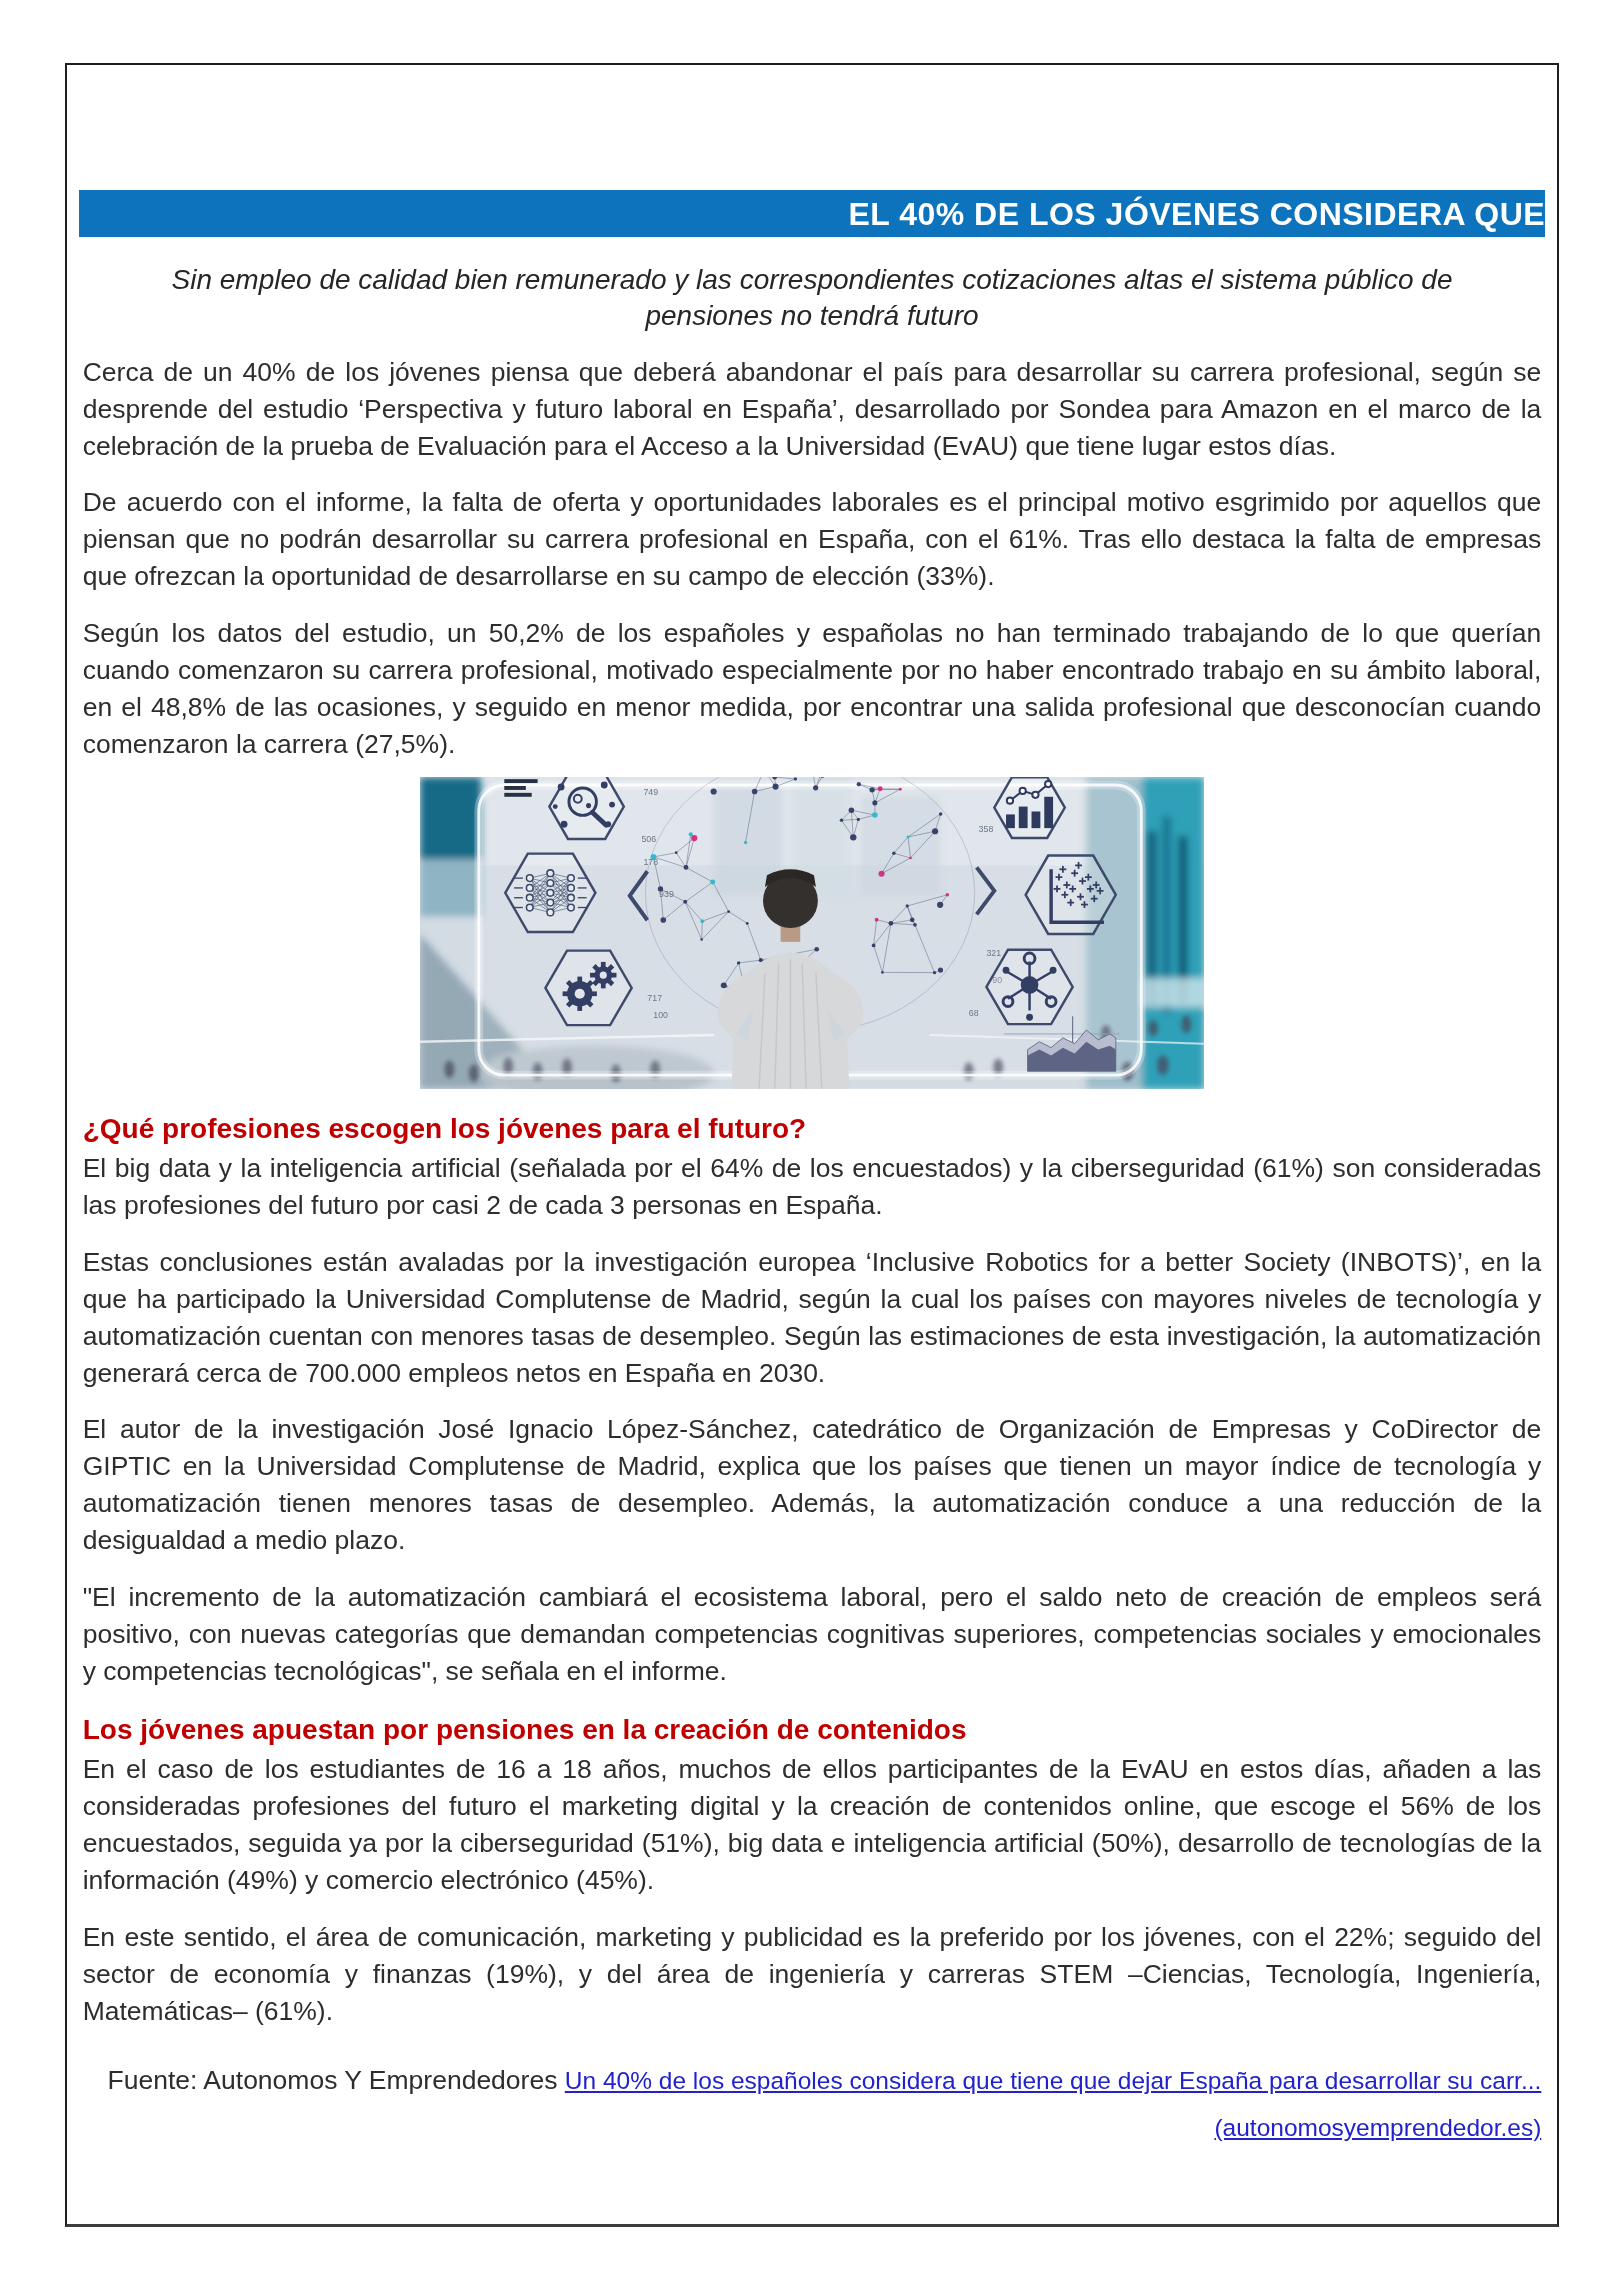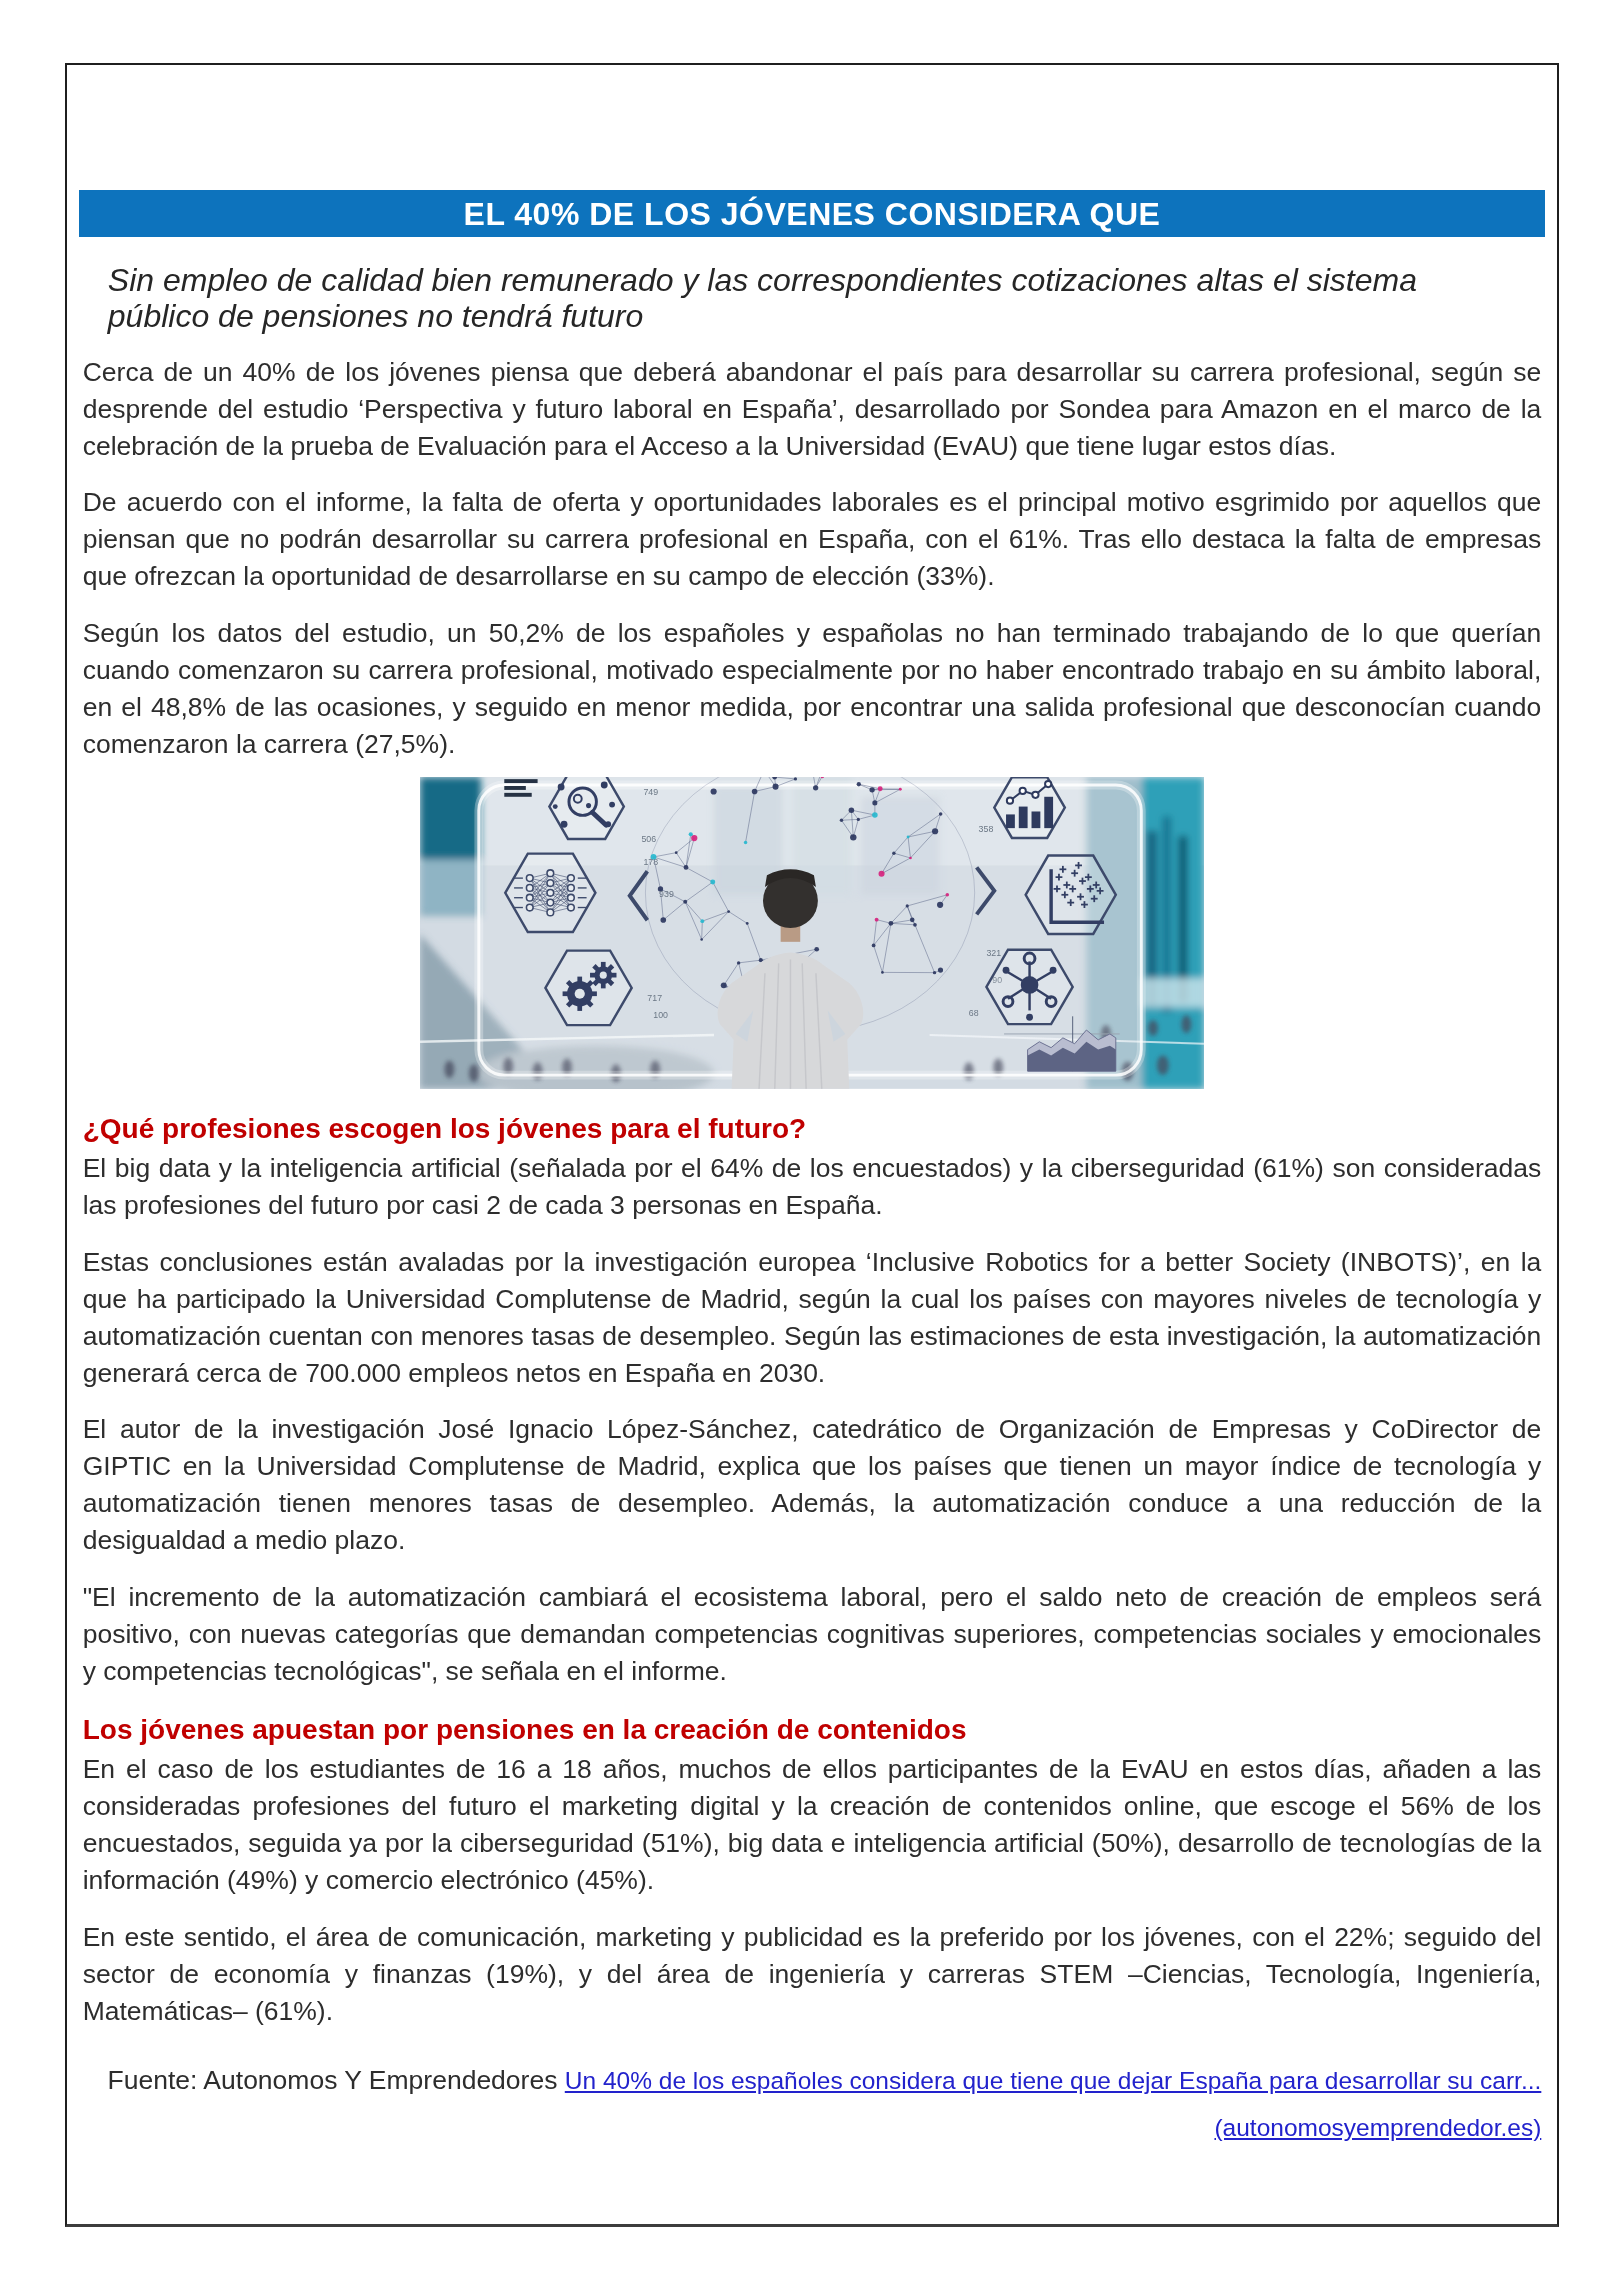--- a/index.html
+++ b/index.html
@@ -8,28 +8,28 @@
     font-family:"Liberation Sans","DejaVu Sans",sans-serif;
     -webkit-font-smoothing:antialiased;
   }
   .page-frame{
     position:absolute;left:65px;top:63px;width:1494px;height:2164px;
     box-sizing:border-box;background:#fff;
     border:2px solid #1f1f1f;border-bottom:3.9px solid #3c3c3c;
   }
   .inner{padding:0 11.8px;}
   .banner{
-    margin:125px 0 0 0;background:#0d73bd;color:#ffffff;text-align:center;
+    margin:125px 0 0 0;background:#0d73bd;color:#ffffff;text-align:right;
     font-weight:bold;font-size:32px;letter-spacing:0.5px;line-height:1;
   }
   .banner-line{padding:7.8px 0 6.9px 0;}
   .banner-line + .banner-line{border-top:2px solid rgba(255,255,255,.45);}
   .subtitle{
-    margin:25.5px 29px 0 29px;text-align:left;font-style:italic;
-    font-size:32px;line-height:36px;color:#262626;
+    margin:25.5px 29px 0 29px;text-align:center;font-style:italic;
+    font-size:28px;line-height:36px;color:#262626;
   }
   .para{
     margin:19.6px 3.9px 0 3.9px;font-size:26.5px;line-height:37px;
     text-align:justify;color:#2d2d2d;
   }
   .red-heading{
     margin:23.5px 3.9px 0 3.9px;font-size:28px;font-weight:bold;color:#c00000;line-height:33px;
   }
   .red-heading + .para{margin-top:4.9px;}
   figure.hero{margin:13.7px auto 0 auto;width:784px;height:312px;padding:0;}

